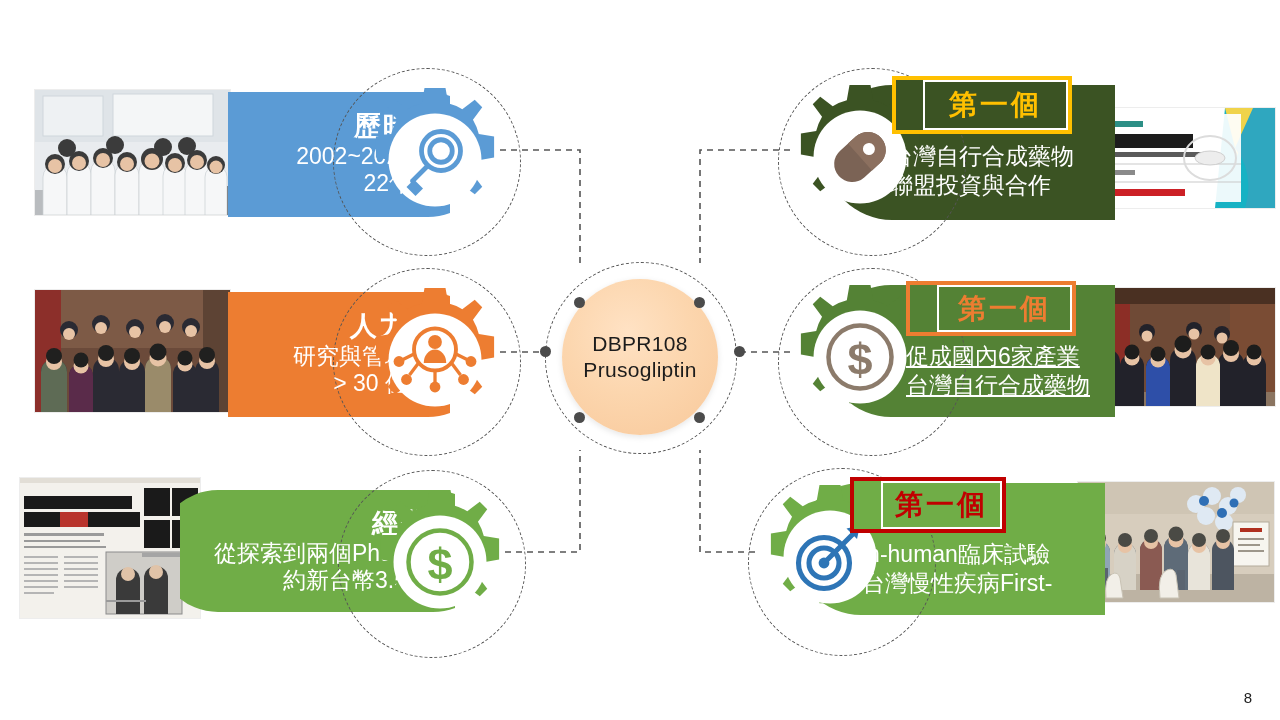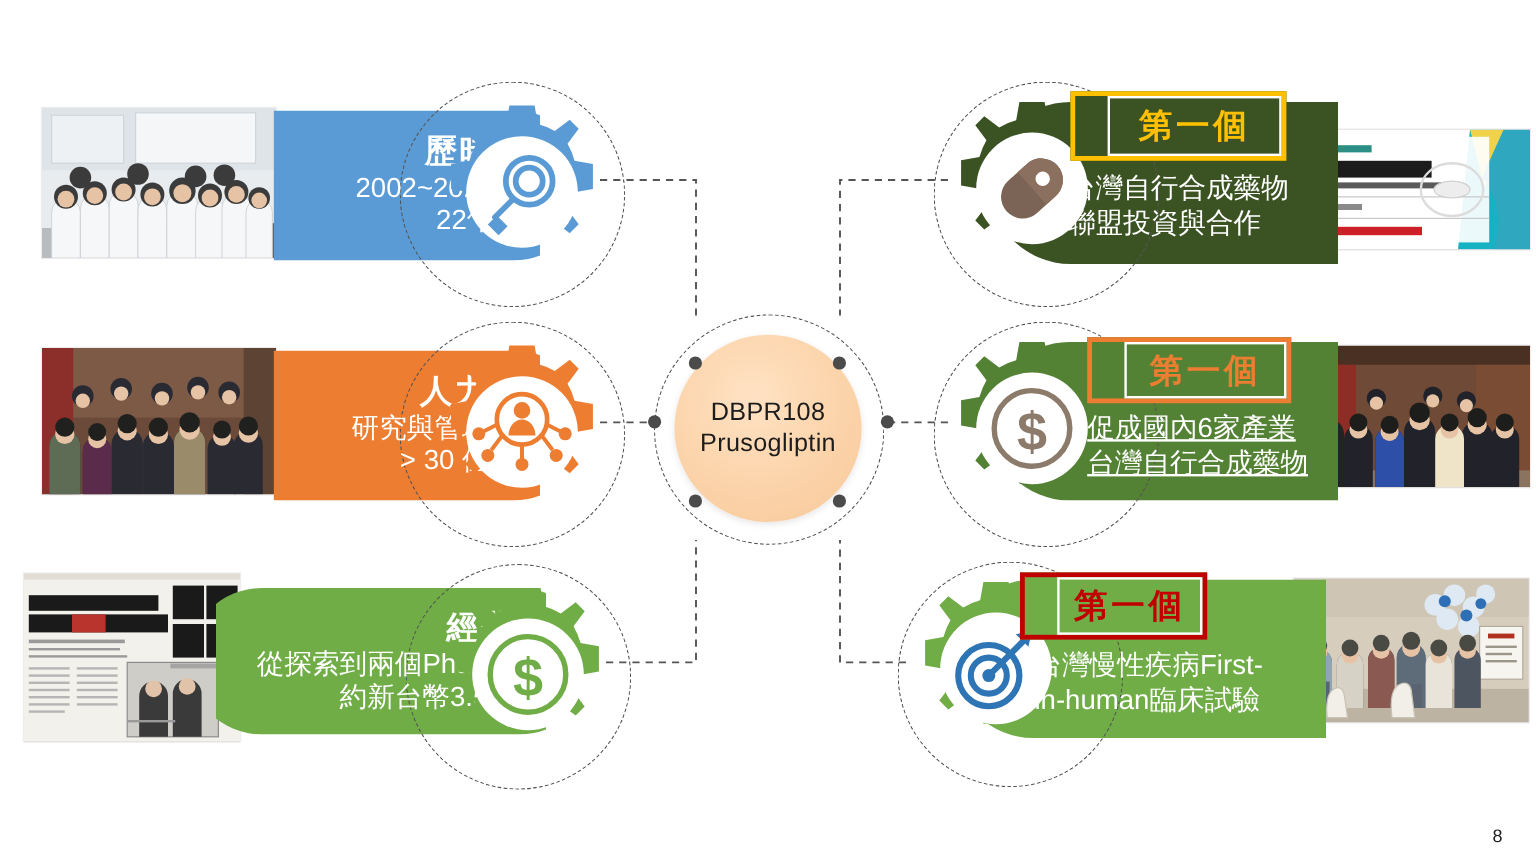--- a/index.html
+++ b/index.html
@@ -664,22 +664,22 @@
     </div>
   </div>
 
   <div class="badge" style="left:850px; top:477px; width:156px; height:56px; border:4px solid #C00000; background:#70AD47;">
     <div class="inner">
       <span style="color:#C00000;">第一個</span>
     </div>
   </div>
 
   <div class="right-text" style="left:862px; top:540px;">
+    <div>in-human臨床試驗</div>
     <div>台灣慢性疾病First-</div>
-    <div>in-human臨床試驗</div>
   </div>
 
   <div class="gear" style="left:755px; top:482px;">
     <svg width="150" height="150" viewBox="0 0 100 100">
       <g fill="#70AD47">
         <path d="M50 2 l7 0 1.8 10.2 a38 38 0 0 1 9.4 3.9 l8.3-6.2 5 5 -6.2 8.3 a38 38 0 0 1 3.9 9.4 l10.2 1.8 0 7 0 7 -10.2 1.8 a38 38 0 0 1 -3.9 9.4 l6.2 8.3 -5 5 -8.3-6.2 a38 38 0 0 1 -9.4 3.9 l-1.8 10.2 -7 0 -7 0 -1.8-10.2 a38 38 0 0 1 -9.4-3.9 l-8.3 6.2 -5-5 6.2-8.3 a38 38 0 0 1 -3.9-9.4 l-10.2-1.8 0-7 0-7 10.2-1.8 a38 38 0 0 1 3.9-9.4 l-6.2-8.3 5-5 8.3 6.2 a38 38 0 0 1 9.4-3.9 l1.8-10.2 z"></path>
       </g>
       <circle cx="50" cy="50" r="31" fill="#ffffff"></circle>
       <g fill="none" stroke="#2E75B6" stroke-width="3.4">
         <circle cx="46" cy="54" r="17"></circle>

